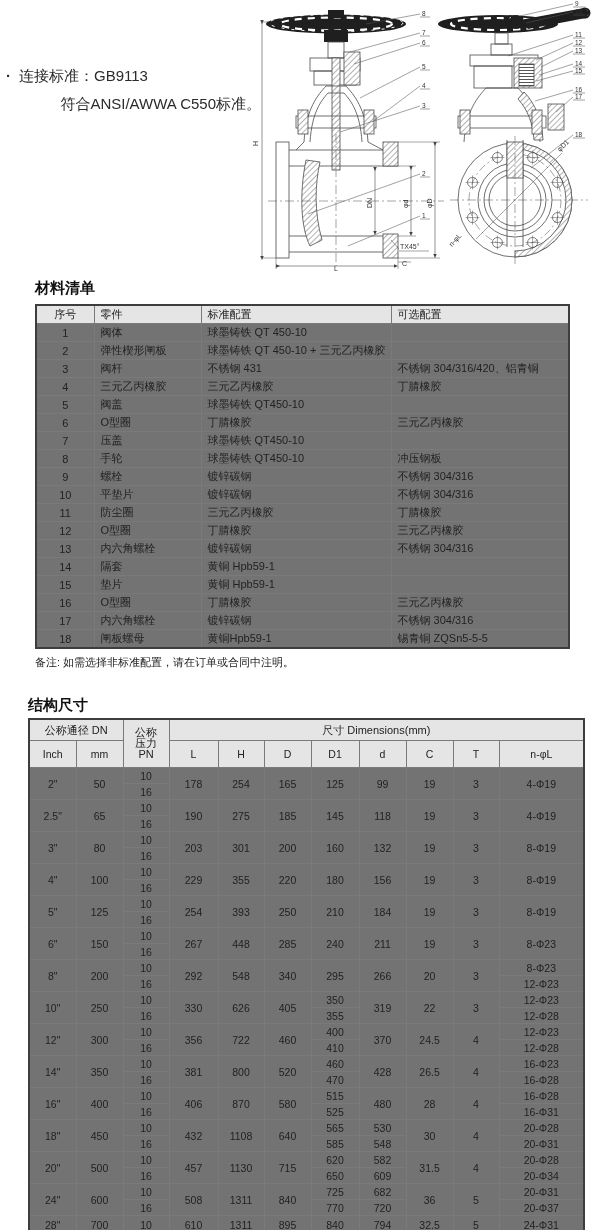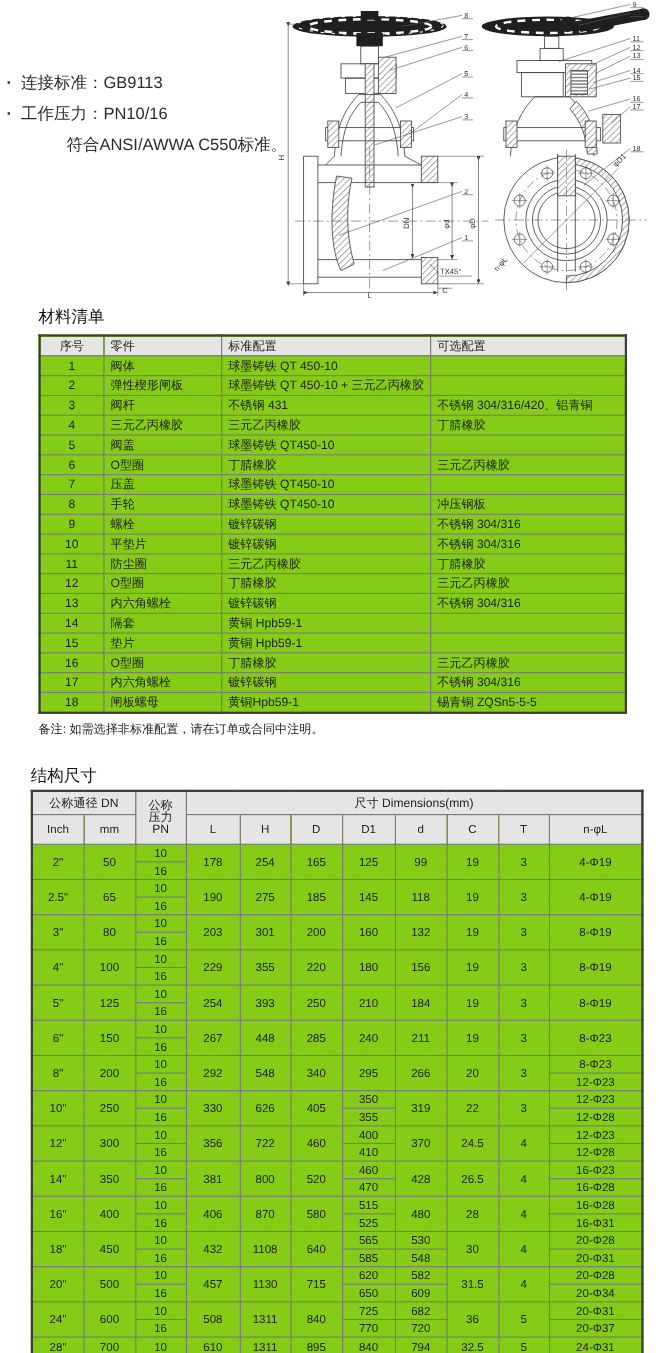--- a/index.html
+++ b/index.html
@@ -12,25 +12,25 @@
   ul.specs{list-style:none;margin:0;padding:0;position:absolute;left:6px;top:65px;width:255px;}
   ul.specs li{font-size:15px;line-height:21px;margin-bottom:7px;color:#2b2b2b;white-space:nowrap;}
   ul.specs .dot{display:inline-block;width:13px;font-weight:bold;color:#2b2b2b;}
   ul.specs li.cont{padding-left:13px;text-align:right;}
   
   svg.drawing{position:absolute;left:248px;top:0;}
   svg.drawing text{font-family:"Liberation Sans","DejaVu Sans",sans-serif;}
   .lbl{font-size:7px;fill:#333;}
   .co{font-size:6.5px;fill:#333;}
   
-  .h1{position:absolute;font-size:15px;font-weight:normal;color:#111;}
+  .h1{position:absolute;font-size:15px;font-weight:bold;color:#111;}
   #mat-head{left:35px;top:279px;}
   #dim-head{left:28px;top:696px;}
   
-  table{border-collapse:collapse;table-layout:fixed;position:absolute;background:#84cc16;}
+  table{border-collapse:collapse;table-layout:fixed;position:absolute;background:#737373;}
   table.mat{left:35px;top:304px;width:533px;border:2px solid #3d3d3d;}
   .mat th,.mat td{border:1px solid #7a7a7a;font-size:11px;height:17px;padding:0 2px 0 6px;
     text-align:left;font-weight:normal;overflow:hidden;white-space:nowrap;color:#222;}
   .mat thead th{background:#e5e5e5;}
   .mat td.ctr,.mat th.ctr{text-align:center;padding:0;}
   .note{position:absolute;left:35px;top:655px;font-size:11px;color:#222;}
   table.dims{left:28px;top:718px;width:555px;border:2px solid #3d3d3d;}
   .dims th,.dims td{border:1px solid #7a7a7a;font-size:10.5px;text-align:center;
     padding:0 1px;font-weight:normal;overflow:hidden;color:#222;}
   .dims thead th{background:#e5e5e5;}
@@ -38,21 +38,20 @@
   .dims thead tr.r2 th{height:26px;}
   .dims th.pn{white-space:pre-line;line-height:11px;font-size:10.5px;}
   .dims tbody td{height:15px;}
   .dims tbody tr.single td{height:18px;}
 </style>
 </head>
 <body>
 
 <ul class="specs">
     <li><span class="dot">·</span><span>连接标准：GB9113</span></li>
-    <li><span class="dot">·</span><span>工作压力：PN10/16</span></li>
     <li class="cont">符合ANSI/AWWA C550标准。</li>
   </ul>
 
 <svg class="drawing" width="350" height="272" viewBox="0 0 350 272">
   <defs>
     <pattern id="h1" patternUnits="userSpaceOnUse" width="4" height="4" patternTransform="rotate(45)">
       <rect width="4" height="4" fill="#ffffff"></rect>
       <line x1="0" y1="0" x2="0" y2="4" stroke="#666" stroke-width="1"></line>
     </pattern>
     <pattern id="h2" patternUnits="userSpaceOnUse" width="3" height="3">

